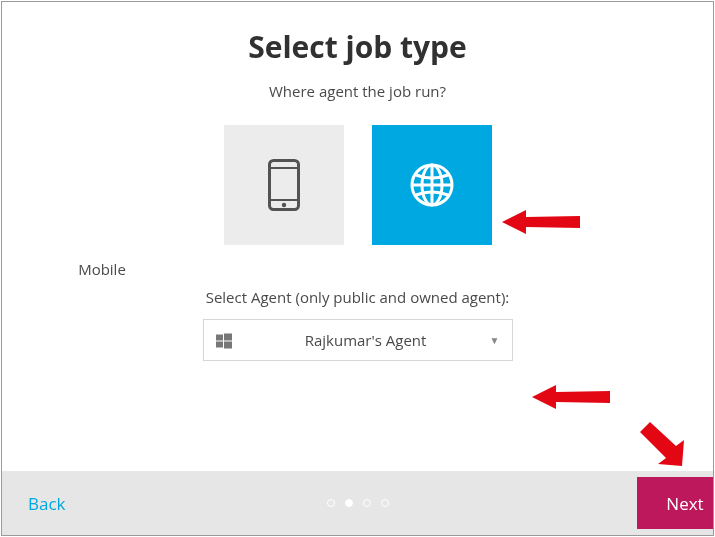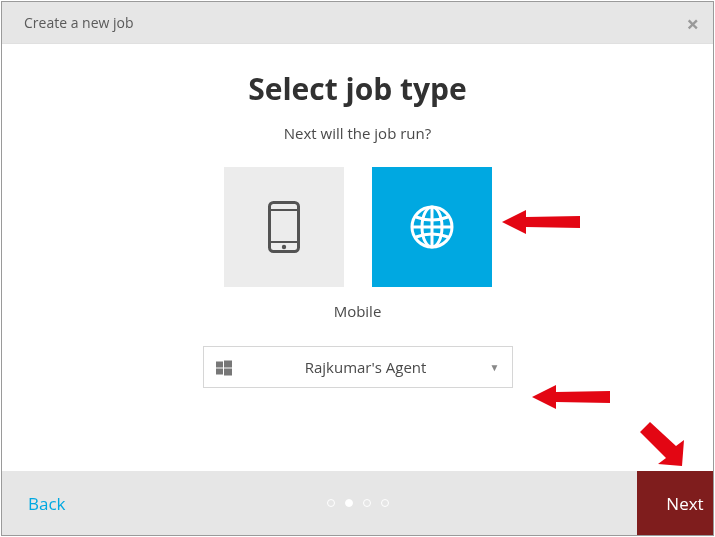--- a/index.html
+++ b/index.html
@@ -15,21 +15,21 @@
   h1 { font-size: 30px; font-weight: 700; color: #313131; margin-bottom: 14px; }
   .subtitle { font-size: 15px; color: #4a4a4a; margin-bottom: 24px; }
   .options { display: flex; justify-content: center; gap: 28px; margin-bottom: 14px; position: relative; }
   .card {
     width: 120px; height: 120px; display: flex; align-items: center; justify-content: center;
     cursor: pointer;
   }
   .card.mobile { background: #ececec; }
   .card.web { background: #00a8e1; }
   .card svg { display: block; }
-  .option-labels { display: flex; justify-content: center; gap: 20px; margin-bottom: 25px; }
+  .option-labels { display: flex; justify-content: center; gap: 20px; margin-bottom: 8px; flex-direction: column; }
   .opt-label { width: 120px; font-size: 15px; }
   .opt-label.mobile { color: #4a4a4a; }
   .opt-label.web { color: #00a8e1; }
   .agent-label { font-size: 15px; color: #4a4a4a; margin-bottom: 12px; }
   .select {
     width: 310px; height: 42px; margin: 0 auto; border: 1px solid #d6d6d6; background: #fff;
     display: flex; align-items: center; padding: 0 12px; cursor: pointer; position: relative;
   }
   .select .win-icon { width: 16px; height: 16px; margin-right: 10px; flex: none; }
   .select-text { font-size: 15px; color: #4a4a4a; flex: 1; text-align: center; }
@@ -37,40 +37,36 @@
   .footer {
     position: absolute; bottom: 0; left: 0; right: 0; height: 64px;
     background: #e6e6e6; display: flex; align-items: center; justify-content: space-between;
     padding-left: 26px;
   }
   .back { color: #00a8e1; font-size: 17px; cursor: pointer; }
   .dots { position: absolute; left: 50%; transform: translateX(-50%); display: flex; gap: 10px; }
   .dot { width: 8px; height: 8px; border-radius: 50%; background: transparent; border: 1.5px solid #fff; }
   .dot.active { background: #fff; }
   .next {
-    width: 76px; height: 64px; background: #7f1d1d; color: #fff; font-size: 17px;
+    width: 76px; height: 52px; background: #be185d; color: #fff; font-size: 17px;
     display: flex; align-items: center; justify-content: center; cursor: pointer; padding-left: 20px;
   }
   
   .arrow { position: absolute; pointer-events: none; }
   .arrow svg { display: block; }
 </style>
 </head>
 <body>
 
 <div class="frame">
 
-  <div class="header">
-    <span class="header-title">Create a new job</span>
-    <span class="close">×</span>
-  </div>
 
   <div class="body">
     <h1>Select job type</h1>
-    <div class="subtitle">Next will the job run?</div>
+    <div class="subtitle">Where agent the job run?</div>
 
     <div class="options">
       <div class="card mobile">
         <span>
           <svg width="32" height="52" viewBox="0 0 32 52">
             <rect x="1.5" y="1.5" width="29" height="49" rx="4" ry="4" fill="none" stroke="#535353" stroke-width="3"></rect>
             <line x1="3" y1="9" x2="29" y2="9" stroke="#535353" stroke-width="2"></line>
             <line x1="3" y1="41" x2="29" y2="41" stroke="#535353" stroke-width="2"></line>
             <circle cx="16" cy="46" r="2.2" fill="#535353"></circle>
           </svg>
@@ -87,20 +83,21 @@
             <line x1="24" y1="4" x2="24" y2="44" stroke="#fff" stroke-width="3"></line>
           </svg>
         </span>
       </div>
     </div>
 
     <div class="option-labels">
       <div class="opt-label mobile">Mobile</div>
     </div>
 
+    <div class="agent-label">Select Agent (only public and owned agent):</div>
 
     <div class="select">
       <span class="win-icon">
         <svg width="16" height="16" viewBox="0 0 16 16">
           <rect x="0" y="1.5" width="7" height="6" fill="#777"></rect>
           <rect x="8" y="0.5" width="8" height="7" fill="#777"></rect>
           <rect x="0" y="8.5" width="7" height="6" fill="#777"></rect>
           <rect x="8" y="8.5" width="8" height="7" fill="#777"></rect>
         </svg>
       </span>

